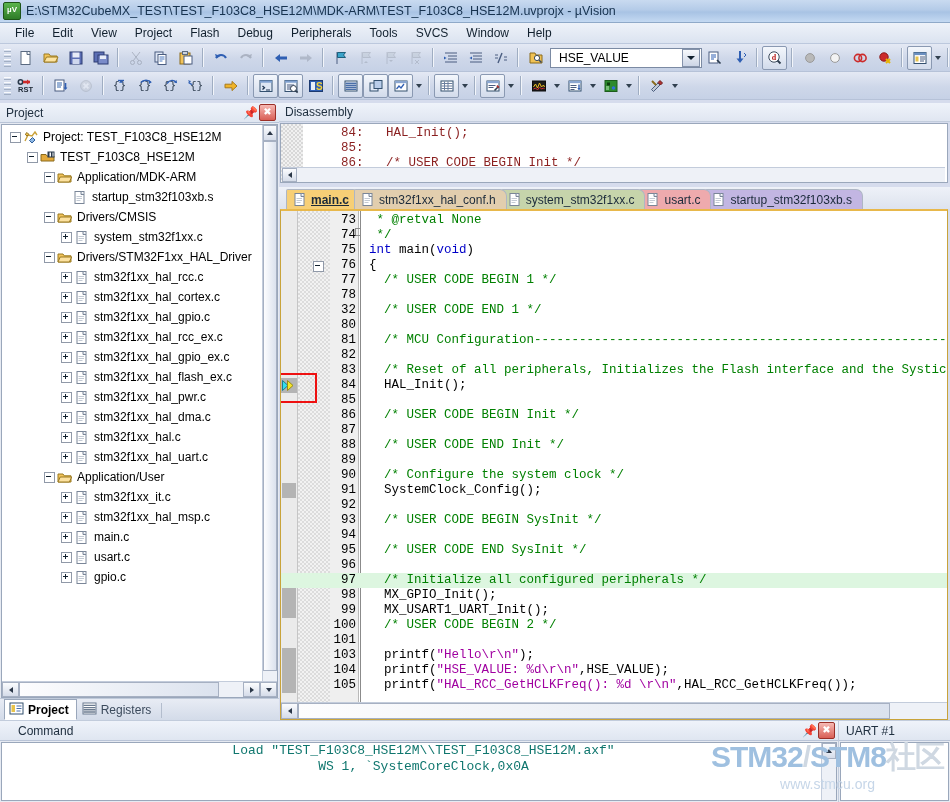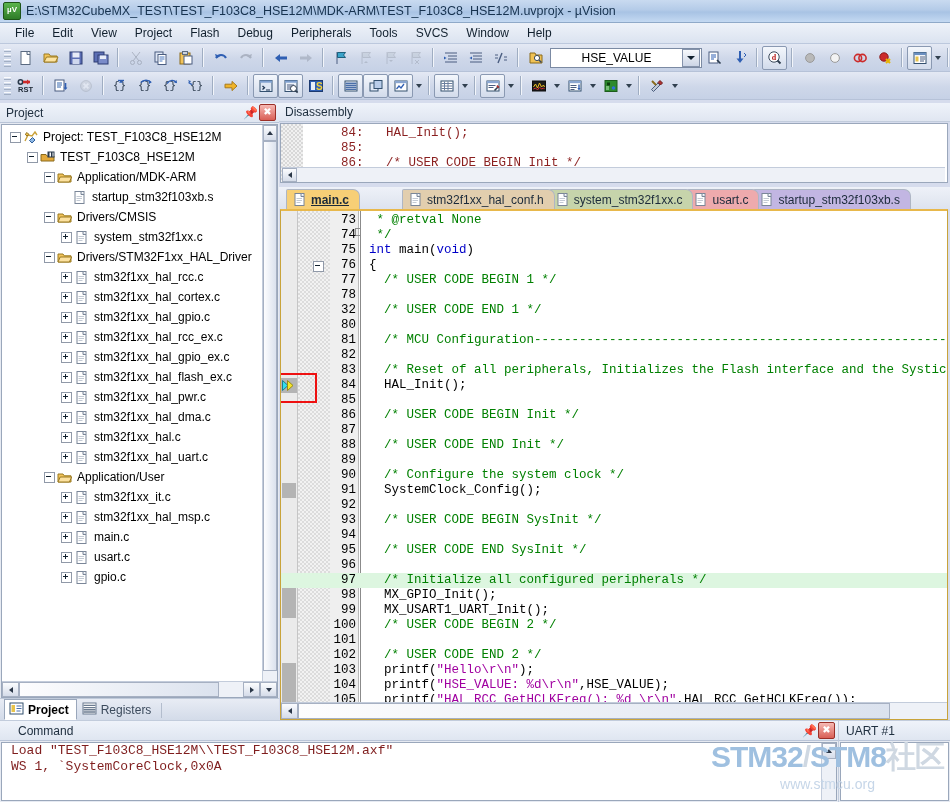--- a/index.html
+++ b/index.html
@@ -55,21 +55,21 @@
   .tbtn.framed{border:1px solid #8a99b2;background:linear-gradient(180deg,#f4f7fc,#d2dbeb);}
   .tbtn svg{display:block;}
   .tbtn.dim{opacity:.38;}
   .drop{width:11px;height:22px;flex:0 0 auto;display:flex;align-items:center;justify-content:center;}
   .drop i{display:block;width:0;height:0;border-left:3.5px solid transparent;border-right:3.5px solid transparent;border-top:4px solid #31404f;}
 
   .combo{
     width:150px;height:18px;margin-left:2px;flex:0 0 auto;
     background:#fff;border:1px solid #7b8aa3;display:flex;align-items:center;
   }
-  .combo .val{flex:1;padding-left:0;font-size:12px;color:#000;white-space:nowrap;overflow:hidden;text-align:center;}
+  .combo .val{flex:1;padding-left:8px;font-size:12px;color:#000;white-space:nowrap;overflow:hidden;}
   .combo .arrowbox{
     width:16px;height:16px;margin:0 1px 0 0;flex:0 0 auto;
     background:linear-gradient(180deg,#f7f9fc,#ccd5e6);border:1px solid #8593ab;
     display:flex;align-items:center;justify-content:center;
   }
   .combo .arrowbox i{width:0;height:0;border-left:4px solid transparent;border-right:4px solid transparent;border-top:4px solid #11202e;}
 
   
   .main{position:absolute;left:0;top:103px;width:950px;height:617px;display:flex;background:#d6dced;}
 
@@ -204,21 +204,21 @@
   .c-str{color:#a000a0;}
   .c-pln{color:#000;}
 
   
   .bottom{position:absolute;left:0;top:720px;width:950px;height:82px;display:flex;background:#e6eaf2;}
   .cmd-pane{width:838px;flex:0 0 auto;display:flex;flex-direction:column;}
   .cmd-hdr{height:19px;display:flex;align-items:center;background:linear-gradient(180deg,#eff3fa,#dfe6f1);border-top:1px solid #c2ccdc;border-bottom:1px solid #b9c4d7;}
   .cmd-hdr .cap{flex:1;padding-left:18px;font-size:12px;color:#203040;}
   .cmd-body{flex:1;background:#fff;border:1px solid #9aa7bb;margin:1px;position:relative;overflow:hidden;
     font-family:"Liberation Mono","DejaVu Sans Mono",monospace;font-size:13px;line-height:16px;}
-  .cmd-line{padding-left:9px;white-space:pre;color:#7f1d1d;}
+  .cmd-line{padding-left:9px;white-space:pre;color:#0f766e;text-align:center;}
   .cmd-vscroll{position:absolute;right:0;top:0;width:14px;bottom:0;background:#eef1f7;border-left:1px solid #c3ccdb;}
   .uart-pane{flex:1;display:flex;flex-direction:column;border-left:1px solid #c2ccdc;}
   .uart-hdr{height:19px;display:flex;align-items:center;background:linear-gradient(180deg,#eff3fa,#dfe6f1);border-top:1px solid #c2ccdc;border-bottom:1px solid #b9c4d7;}
   .uart-hdr .cap{padding-left:7px;font-size:12px;color:#203040;}
   .uart-body{flex:1;background:#fff;border:1px solid #9aa7bb;margin:1px;}
 
   
   .wm{position:absolute;left:705px;top:742px;width:245px;text-align:center;pointer-events:none;user-select:none;}
   .wm .l1{font-size:30px;font-weight:bold;line-height:30px;letter-spacing:-1px;white-space:nowrap;}
   .wm .l2{font-size:14px;line-height:24px;color:#c6d6e8;white-space:nowrap;}
@@ -1016,21 +1016,21 @@
           <div class="etab active" style="background: rgb(247, 207, 118); z-index: 9;">
             <span class="ic">
               <svg width="15" height="15">
                 <rect x="3" y="1.5" width="9" height="12" fill="#fff" stroke="#7a8698"></rect>
                 <path d="M9 1.5v3h3" fill="#dfe5ee" stroke="#7a8698"></path>
                 <path d="M4.5 6.5h5.5M4.5 8.5h5.5M4.5 10.5h4" stroke="#c3cad4"></path>
               </svg>
             </span>
             <span class="nm">main.c</span>
           </div>
-          <div class="etab" style="background: rgb(226, 206, 174); z-index: 9; margin-left: 48px;">
+          <div class="etab" style="background: rgb(226, 206, 174); z-index: 9;">
             <span class="ic">
               <svg width="15" height="15">
                 <rect x="3" y="1.5" width="9" height="12" fill="#fff" stroke="#7a8698"></rect>
                 <path d="M9 1.5v3h3" fill="#dfe5ee" stroke="#7a8698"></path>
                 <path d="M4.5 6.5h5.5M4.5 8.5h5.5M4.5 10.5h4" stroke="#c3cad4"></path>
               </svg>
             </span>
             <span class="nm">stm32f1xx_hal_conf.h</span>
           </div>
           <div class="etab" style="background: rgb(198, 212, 171); z-index: 8;">
@@ -1096,21 +1096,20 @@
             <div class="cl"><span class="lno">92</span><span class="txt"></span></div>
             <div class="cl"><span class="lno">93</span><span class="txt"><span class="c-com">  /* USER CODE BEGIN SysInit */</span></span></div>
             <div class="cl"><span class="lno">94</span><span class="txt"></span></div>
             <div class="cl"><span class="lno">95</span><span class="txt"><span class="c-com">  /* USER CODE END SysInit */</span></span></div>
             <div class="cl"><span class="lno">96</span><span class="txt"></span></div>
             <div class="cl hl"><span class="lno">97</span><span class="txt"><span class="c-com">  /* Initialize all configured peripherals */</span></span></div>
             <div class="cl"><span class="mk"></span><span class="lno">98</span><span class="txt"><span class="c-pln">  MX_GPIO_Init();</span></span></div>
             <div class="cl"><span class="mk"></span><span class="lno">99</span><span class="txt"><span class="c-pln">  MX_USART1_UART_Init();</span></span></div>
             <div class="cl"><span class="lno">100</span><span class="txt"><span class="c-com">  /* USER CODE BEGIN 2 */</span></span></div>
             <div class="cl"><span class="lno">101</span><span class="txt"></span></div>
-            <div class="cl"><span class="lno">102</span><span class="txt"><span class="c-com">  /* USER CODE END 2 */</span></span></div>
             <div class="cl"><span class="mk"></span><span class="lno">103</span><span class="txt"><span class="c-pln">  printf(</span><span class="c-str">"Hello\r\n"</span><span class="c-pln">);</span></span></div>
             <div class="cl"><span class="mk"></span><span class="lno">104</span><span class="txt"><span class="c-pln">  printf(</span><span class="c-str">"HSE_VALUE: %d\r\n"</span><span class="c-pln">,HSE_VALUE);</span></span></div>
             <div class="cl"><span class="mk"></span><span class="lno">105</span><span class="txt"><span class="c-pln">  printf(</span><span class="c-str">"HAL_RCC_GetHCLKFreq(): %d \r\n"</span><span class="c-pln">,HAL_RCC_GetHCLKFreq());</span></span></div>
           </div>
         <div class="redbox" id="pc-redbox" style="left: -2px; top: 162px; width: 34px; height: 26px;"></div>
         <div class="code-hscroll">
           <div class="sb-btn sb-lt">
               <i></i>
             </div>
           <div class="hs-track">

